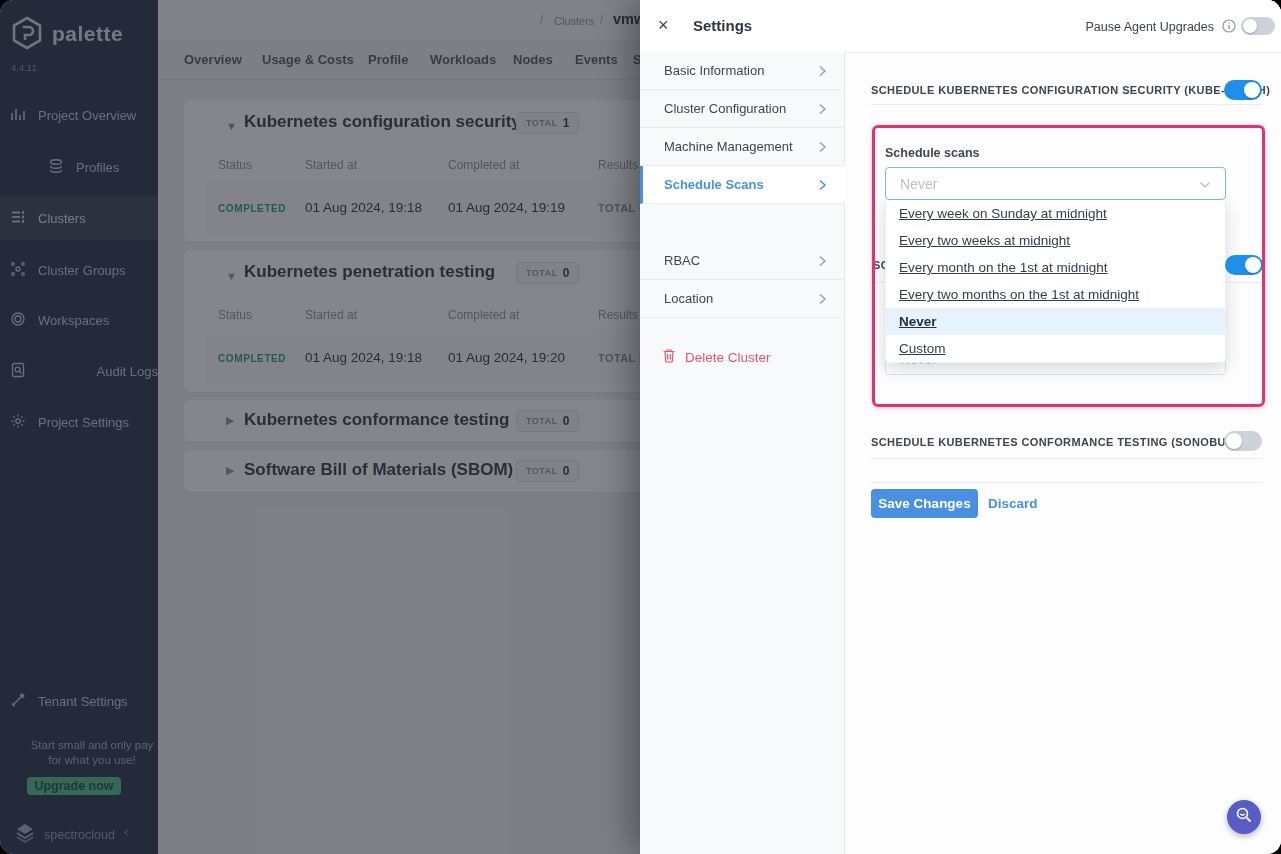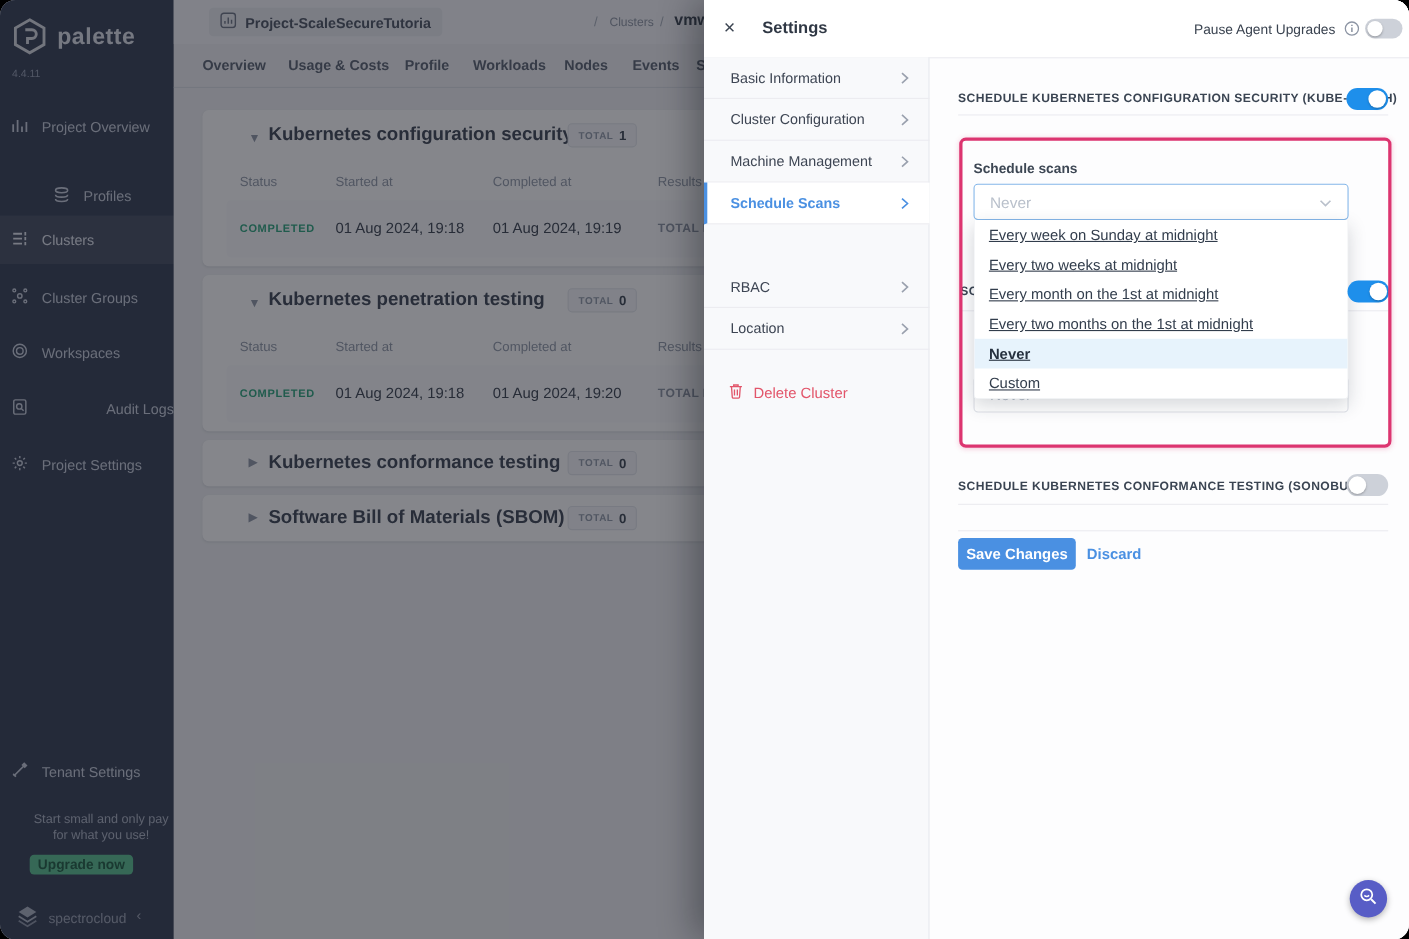--- a/index.html
+++ b/index.html
@@ -82,21 +82,21 @@
     </div>
     <div id="sb-logo-text" class="abs" style="left:52px;top:22px;">palette</div>
     <div id="sb-version" class="abs" style="left:11px;top:62px;">4.4.11</div>
 
     <div class="sb-item" style="top:93px;">
       <span><svg width="16" height="16" viewBox="0 0 16 16">
             <path d="M2 14 V7 M6 14 V3 M10 14 V9 M14 14 V5" stroke="#c6cdda" stroke-width="1.6" fill="none"></path>
           </svg></span>
       <span>Project Overview</span>
     </div>
-    <div class="sb-item" style="top:156px;padding-left:48px;">
+    <div class="sb-item" style="top:145px;padding-left:48px;">
       <span><svg width="16" height="16" viewBox="0 0 16 16" fill="none">
             <ellipse cx="8" cy="4" rx="5.5" ry="2.2" stroke="#c6cdda" stroke-width="1.4"></ellipse>
             <path d="M2.5 8 c0 1.2 2.5 2.2 5.5 2.2 s5.5 -1 5.5 -2.2 M2.5 12 c0 1.2 2.5 2.2 5.5 2.2 s5.5 -1 5.5 -2.2" stroke="#c6cdda" stroke-width="1.4"></path>
           </svg></span>
       <span>Profiles</span>
     </div>
     <div class="sb-item sel" style="top:196px;">
       <span><svg width="16" height="16" viewBox="0 0 16 16" fill="none">
             <path d="M2 3.5 h8 M2 8 h8 M2 12.5 h8" stroke="#e1e5ee" stroke-width="1.6"></path>
             <path d="M13 2 v3 M13 6.5 v3 M13 11 v3" stroke="#e1e5ee" stroke-width="1.6"></path>
@@ -154,27 +154,20 @@
             <path d="M3 11 L11 16 L19 11" stroke="#aab2c2" stroke-width="1.6"></path>
             <path d="M3 15 L11 20 L19 15" stroke="#8b93a5" stroke-width="1.6"></path>
           </svg></span>
       <span>spectrocloud</span>
     </div>
     <div class="abs" style="left:124px;top:824px;color:#99a1b2;font-size:13px;">‹</div>
   </div>
 
   <div id="main" class="abs">
     <div id="topbar" class="abs">
-      <div id="proj-pill" class="abs">
-        <span><svg width="15" height="15" viewBox="0 0 15 15" fill="none">
-              <rect x="1" y="1" width="13" height="13" rx="2.5" stroke="#6b7383" stroke-width="1.3"></rect>
-              <path d="M4.5 10.5 V8 M7.5 10.5 V5 M10.5 10.5 V7" stroke="#6b7383" stroke-width="1.3"></path>
-            </svg></span>
-        <span>Project-ScaleSecureTutoria</span>
-      </div>
       <span class="abs crumb-sep" style="left:382px;top:13px;">/</span>
       <span class="abs" style="left:396px;top:15px;font-size:11px;color:#8d95a4;">Clusters</span>
       <span class="abs crumb-sep" style="left:442px;top:13px;">/</span>
       <span class="abs" style="left:455px;top:11px;font-size:14.5px;font-weight:700;color:#39424f;">vmware-cluster</span>
     </div>
 
     <div id="tabbar" class="abs">
       <span class="tab" style="left:26px;">Overview</span>
       <span class="tab" style="left:104px;">Usage &amp; Costs</span>
       <span class="tab" style="left:210px;">Profile</span>

